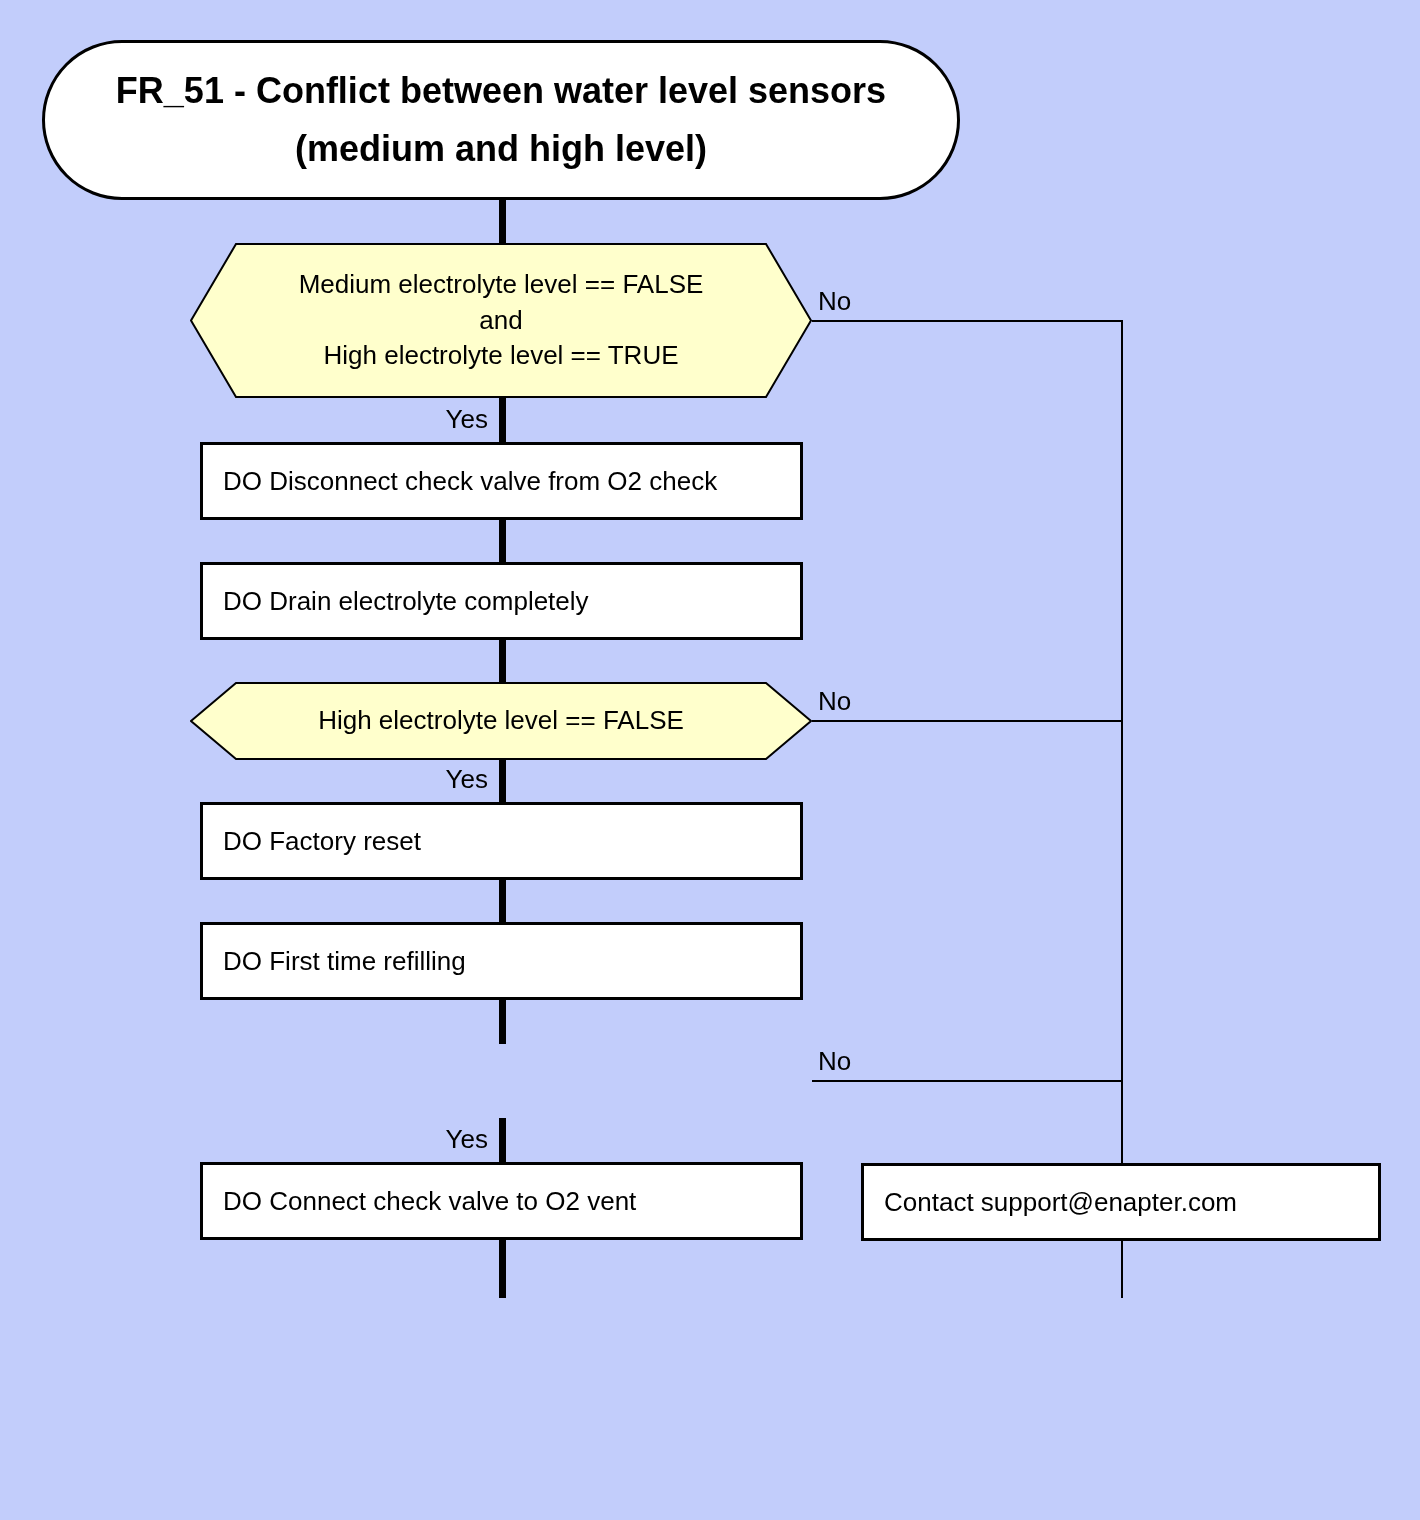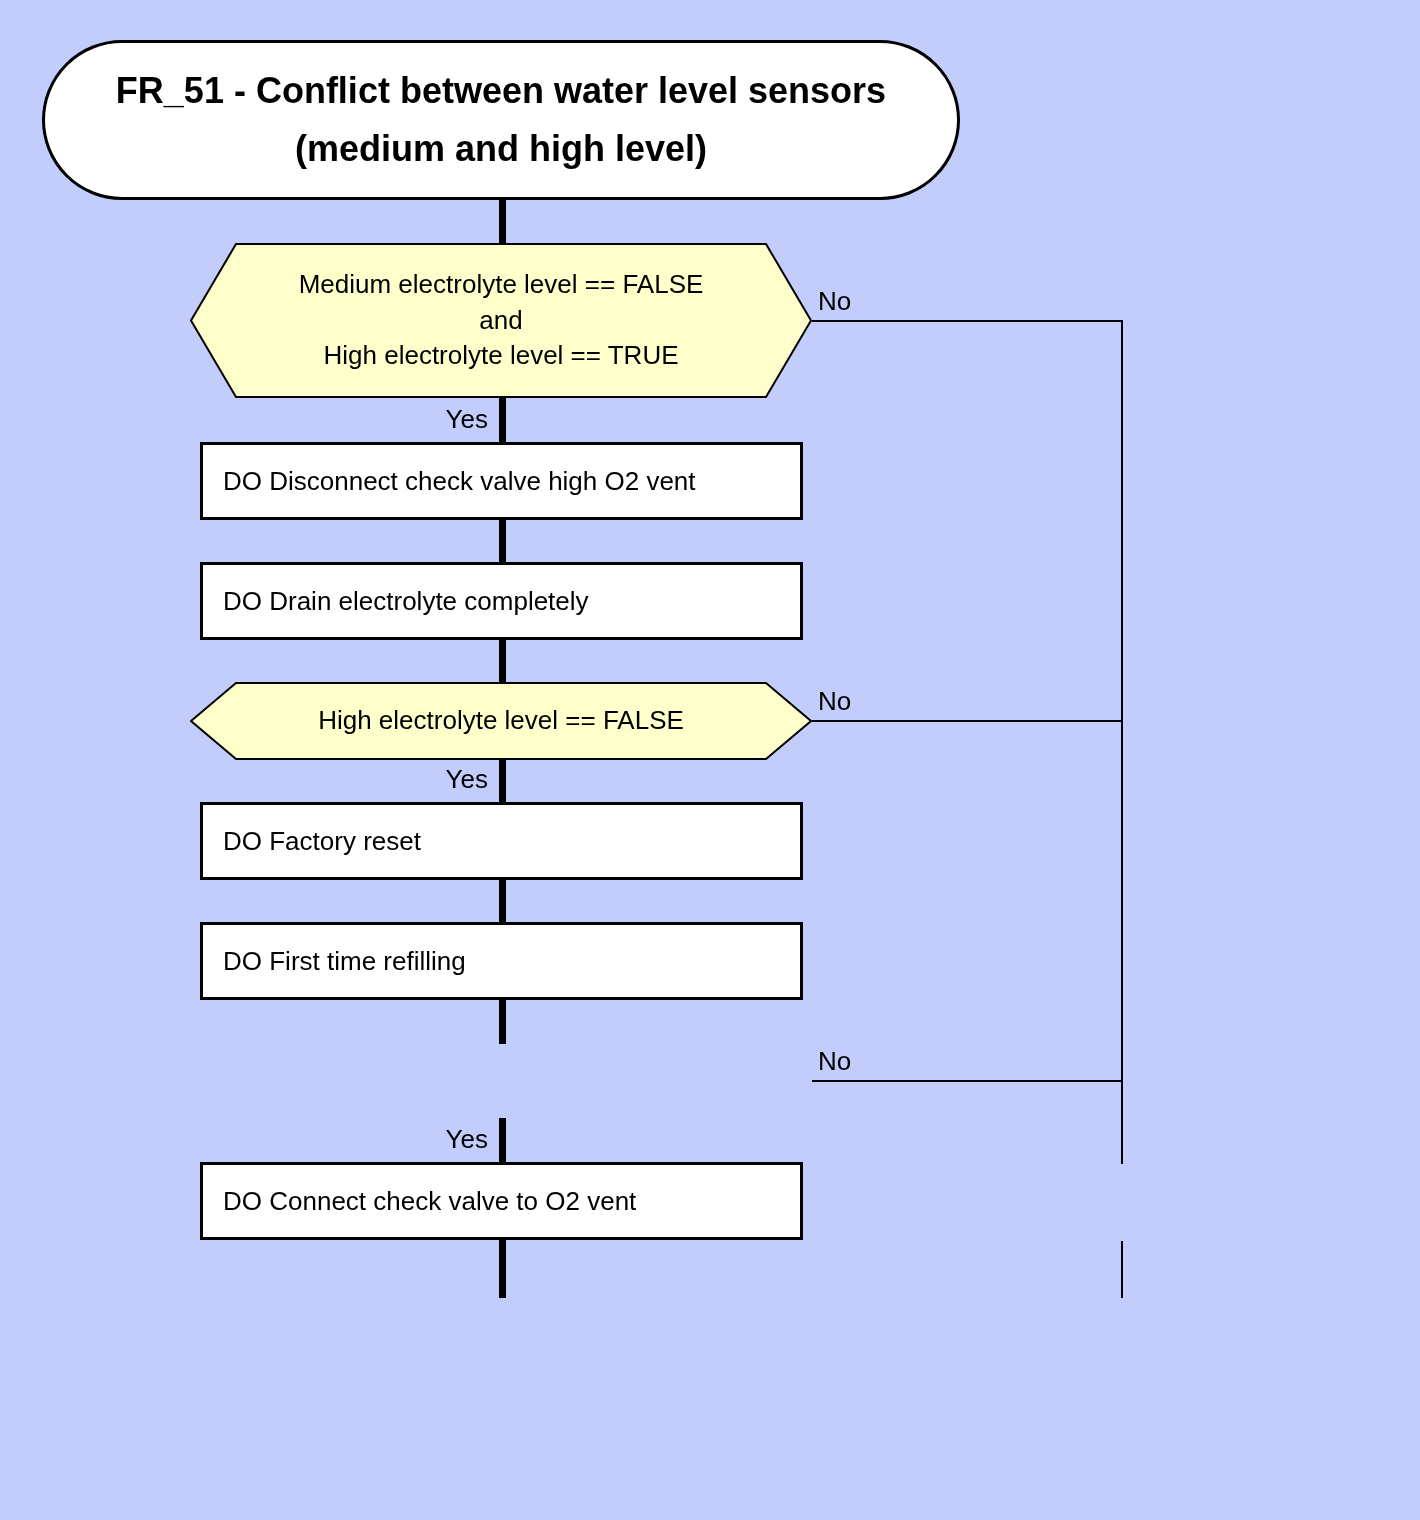--- a/index.html
+++ b/index.html
@@ -112,21 +112,21 @@
       <polygon points="1,77.5 46,1 576,1 621,77.5 576,154 46,154" fill="#ffffcc" stroke="#000000" stroke-width="2"></polygon>
     </svg>
     <div class="hex-label">Medium electrolyte level == FALSE
 and
 High electrolyte level == TRUE</div>
   </div>
   <div class="abs edge-label no-label" style="top:288px;">No</div>
   <div class="abs edge-label yes-label" style="top:406px;">Yes</div>
 
   <div class="abs pbox col-main" style="top:442px;">
-    <span>DO Disconnect check valve high O2 vent</span>
+    <span>DO Disconnect check valve from O2 check</span>
   </div>
 
   <div class="abs hexwrap" style="top:682px;height:78px;">
     <svg viewBox="0 0 622 78" preserveAspectRatio="none">
       <polygon points="1,39 46,1 576,1 621,39 576,77 46,77" fill="#ffffcc" stroke="#000000" stroke-width="2"></polygon>
     </svg>
     <div class="hex-label">High electrolyte level == FALSE</div>
   </div>
 
   <div class="abs pbox col-main" style="top:562px;">
@@ -143,18 +143,21 @@
     <span>DO First time refilling</span>
   </div>
 
   <div class="abs edge-label no-label" style="top:1048px;">No</div>
   <div class="abs edge-label yes-label" style="top:1126px;">Yes</div>
 
   <div class="abs pbox col-main" style="top:1162px;">
     <span>DO Connect check valve to O2 vent</span>
   </div>
 
+  <div class="abs pbox col-side" style="top:1163px;">
+    <span>Contact support@enapter.com</span>
+  </div>
 
   <div class="abs terminator end-node">
     <span>End</span>
   </div>
 
 </div>
 
 </body></html>

